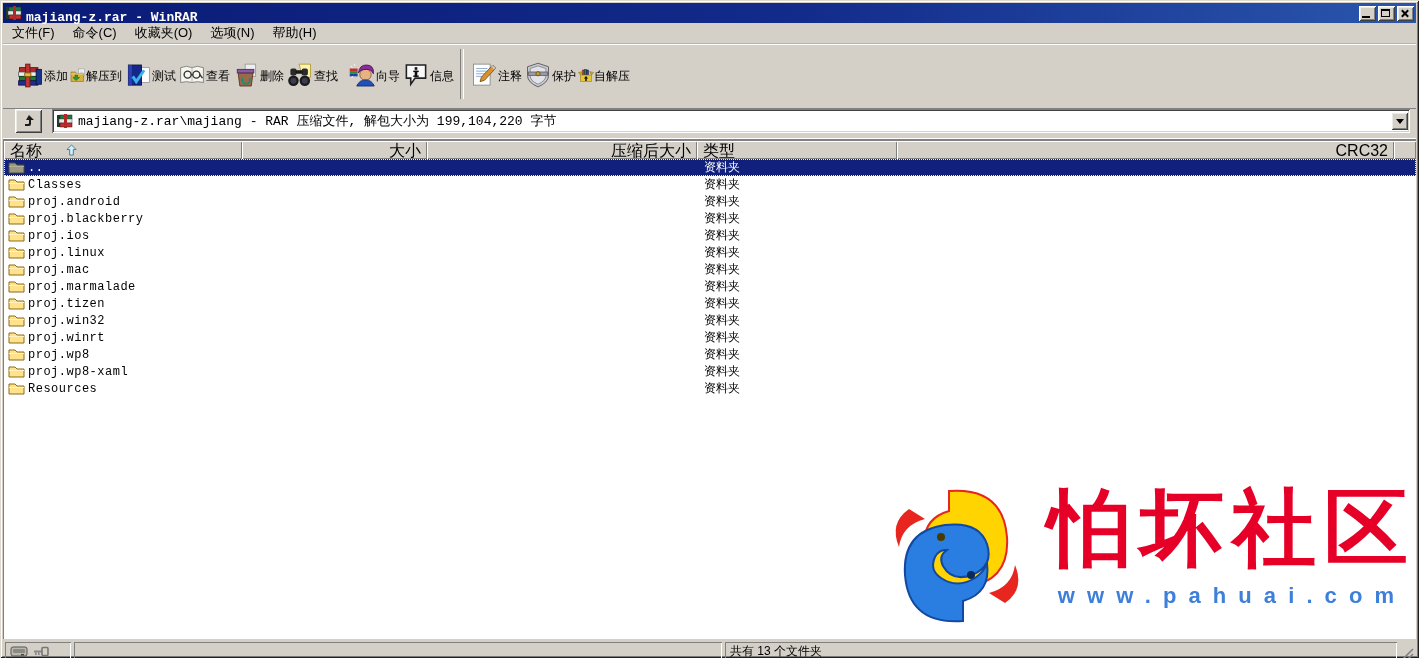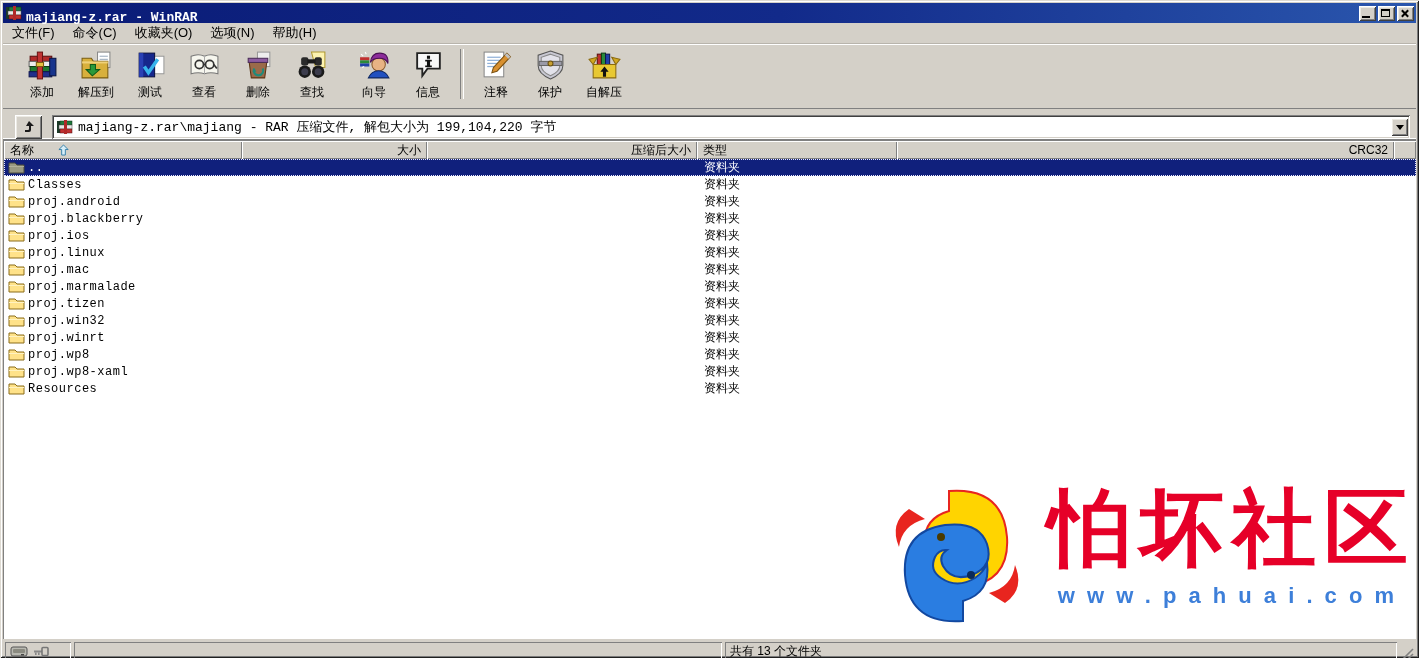--- a/index.html
+++ b/index.html
@@ -18,43 +18,43 @@
   .g-min{position:absolute;left:3px;bottom:3px;width:8px;height:2px;background:#000;}
   .g-max{position:absolute;left:3px;top:3px;width:9px;height:8px;border:1px solid #000;border-top-width:2px;box-sizing:border-box;}
   .g-x::before,.g-x::after{content:"";position:absolute;left:7px;top:3px;width:2px;height:9px;background:#000;}
   .g-x::before{transform:rotate(45deg);} .g-x::after{transform:rotate(-45deg);}
   
   .menubar{height:20px;display:flex;align-items:center;border-bottom:1px solid #b8b4ac;}
   .menu-item{font-size:13px;color:#000;padding:2px 9px;cursor:default;}
   
   .toolbar{height:62px;display:flex;align-items:flex-start;padding:2px 0 0 12px;
     border-bottom:1px solid #808080;box-shadow:0 1px 0 #fff inset;}
-  .tool-btn{width:54px;height:57px;display:flex;flex-direction:column;align-items:center;justify-content:flex-start;
+  .tool-btn{width:54px;height:57px;display:flex;flex-direction:row;align-items:center;justify-content:flex-start;
     padding-top:2px;box-sizing:border-box;border:1px solid transparent;}
   .tool-btn svg{width:33px;height:33px;}
   .tool-label{font-size:12px;color:#000;margin-top:2px;white-space:nowrap;}
   .tool-sep{width:2px;height:50px;margin:3px 5px 0 5px;border-left:1px solid #808080;border-right:1px solid #fff;}
   .tool-gap{width:8px;}
   
-  .addrbar{height:30px;display:flex;align-items:flex-end;padding:0 6px 0 12px;gap:10px;
+  .addrbar{height:30px;display:flex;align-items:flex-start;padding:0 6px 0 12px;gap:10px;
     border-bottom:1px solid #808080;box-shadow:0 -1px 0 #fff inset;}
   .up-btn{width:27px;height:24px;background:#d4d0c8;display:flex;align-items:center;justify-content:center;
     box-shadow:inset 1px 1px 0 #fff, inset -1px -1px 0 #404040, inset 2px 2px 0 #eceae4, inset -2px -2px 0 #808080;}
   .combo{flex:1 1 auto;height:24px;background:#fff;display:flex;align-items:center;box-sizing:border-box;
     box-shadow:inset 1px 1px 0 #808080, inset -1px -1px 0 #fff, inset 2px 2px 0 #404040, inset -2px -2px 0 #d4d0c8;
     padding:0 2px 0 5px;}
   .combo .cicon{width:16px;height:14px;margin-right:5px;flex:0 0 auto;}
   .combo .ctext{flex:1 1 auto;font:13px "Liberation Mono",monospace;white-space:nowrap;overflow:hidden;}
   .drop-btn{width:17px;height:18px;background:#d4d0c8;display:flex;align-items:center;justify-content:center;flex:0 0 auto;
     box-shadow:inset 1px 1px 0 #fff, inset -1px -1px 0 #404040, inset 2px 2px 0 #eceae4, inset -2px -2px 0 #808080;}
   .drop-arrow{width:0;height:0;border-left:4px solid transparent;border-right:4px solid transparent;border-top:5px solid #000;}
   
   .list-panel{position:relative;height:498px;background:#fff;overflow:hidden;
     border-top:1px solid #808080;border-left:1px solid #808080;}
-  .list-header{display:flex;height:18px;background:#d4d0c8;font-size:12px;}
+  .list-header{display:flex;height:18px;background:#d4d0c8;font-size:16px;}
   .hcell{box-sizing:border-box;height:18px;line-height:17px;padding:0 6px;white-space:nowrap;overflow:hidden;
     box-shadow:inset 1px 1px 0 #fff, inset -1px -1px 0 #808080;display:flex;align-items:center;}
   .hcell.r{justify-content:flex-end;}
   .sort-arrow{margin-left:24px;width:11px;height:12px;}
   .rows{position:relative;}
   .row{position:relative;height:17px;display:flex;align-items:center;font:12px "Liberation Mono",monospace;color:#000;}
   .row .ficon{width:17px;height:13px;margin:0 3px 0 4px;flex:0 0 auto;display:flex;}
   .row .ficon svg{width:17px;height:13px;}
   .row .fname{white-space:nowrap;letter-spacing:0.5px;}
   .row .ftype{position:absolute;left:700px;top:0;height:17px;line-height:17px;font-family:"Liberation Sans",sans-serif;}

